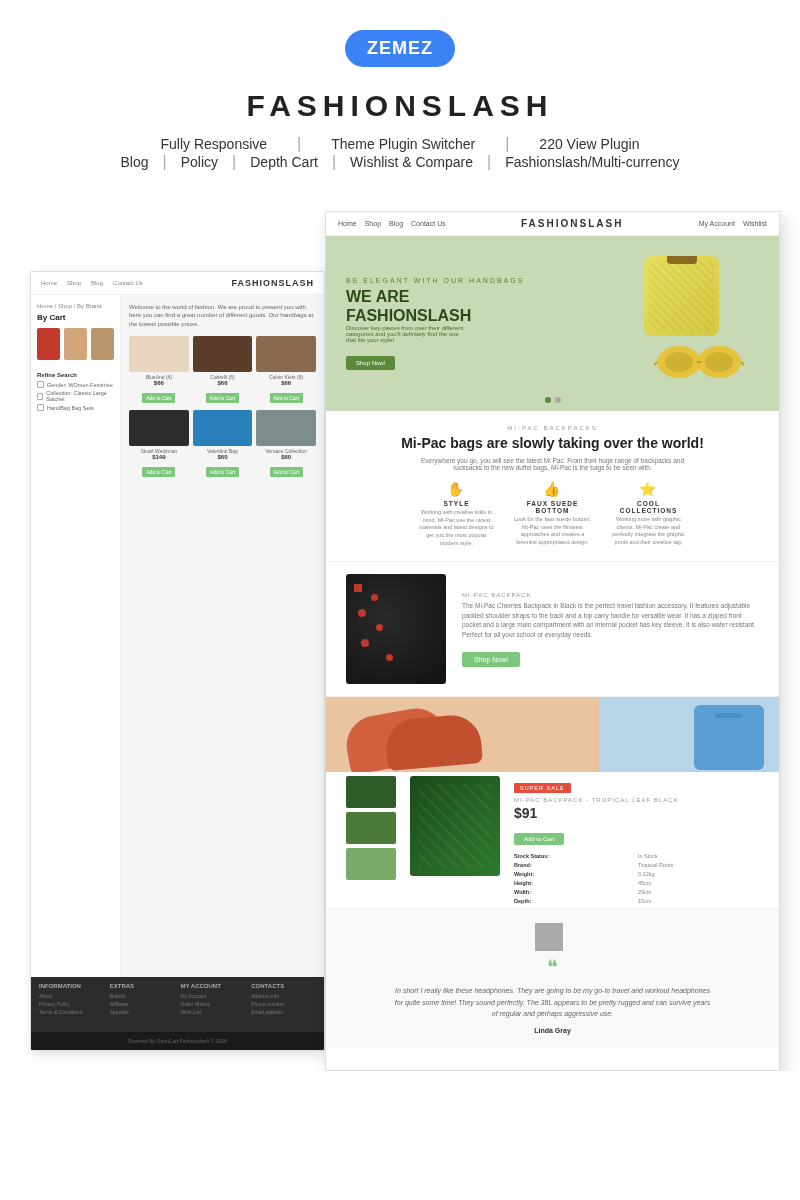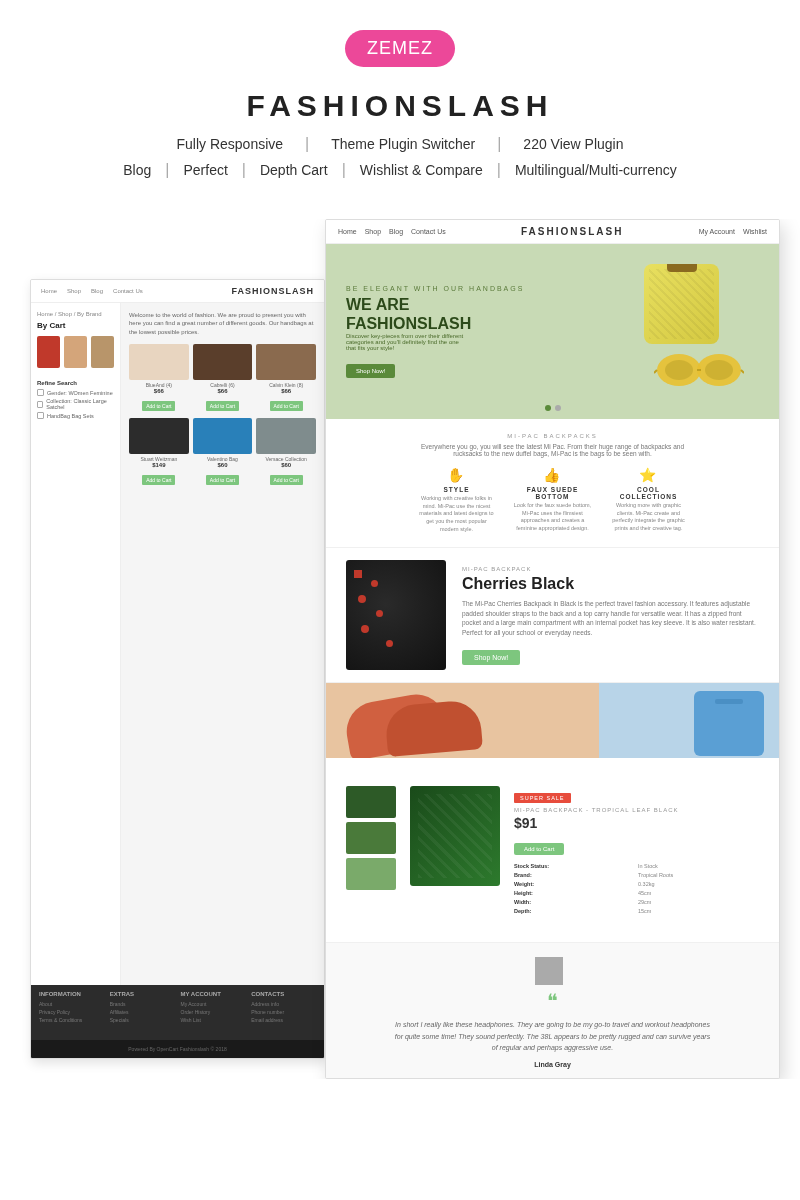--- a/index.html
+++ b/index.html
@@ -13,23 +13,23 @@
 
     
     .header {
       display: flex;
       flex-direction: column;
       align-items: center;
       padding: 30px 20px 10px;
     }
 
     .logo-badge {
-      background: #ec4899;
+      background: #3b82f6;
       color: white;
-      font-weight: normal;
+      font-weight: bold;
       font-size: 18px;
       padding: 8px 22px;
       border-radius: 25px;
       letter-spacing: 1px;
       margin-bottom: 22px;
     }
 
     .site-title {
       font-size: 30px;
       font-weight: bold;
@@ -44,23 +44,22 @@
       letter-spacing: 3px;
       color: #555;
       margin-bottom: 28px;
       text-transform: uppercase;
     }
 
     .features-row {
       display: flex;
       align-items: center;
       justify-content: flex-end;
-      gap: 8px;
+      gap: 16px;
       flex-wrap: wrap;
-      margin-bottom: 8px;
     }
 
     .features-row .feature-item {
       font-size: 14px;
       color: #333;
       padding: 0 14px;
     }
 
     .features-row .separator {
       color: #aaa;
@@ -522,21 +521,21 @@
     .color-band-right {
       background: #b8d4e8;
       width: 180px;
       position: relative;
       overflow: hidden;
     }
 
     
     .supersale-section {
       background: #fff;
-      padding: 28px 20px;
+      padding: 4px 20px;
       display: flex;
       gap: 14px;
       border-bottom: 1px solid #f0f0f0;
     }
 
     .supersale-imgs {
       display: flex;
       flex-direction: column;
       gap: 4px;
       width: 50px;
@@ -676,27 +675,27 @@
     <span class="feature-item">Fully Responsive</span>
     <span class="separator">|</span>
     <span class="feature-item">Theme Plugin Switcher</span>
     <span class="separator">|</span>
     <span class="feature-item">220 View Plugin</span>
   </div>
 
   <div class="features-row2">
     <span class="feature-item">Blog</span>
     <span class="separator">|</span>
-    <span class="feature-item">Perfect</span>
+    <span class="feature-item">Policy</span>
     <span class="separator">|</span>
     <span class="feature-item">Depth Cart</span>
     <span class="separator">|</span>
     <span class="feature-item">Wishlist &amp; Compare</span>
     <span class="separator">|</span>
-    <span class="feature-item">Multilingual/Multi-currency</span>
+    <span class="feature-item">Fashionslash/Multi-currency</span>
   </div>
 </div>
 
 <div class="preview-container">
 
   <div class="screenshot-left">
 
     <div class="left-nav">
       <span style="font-size:6px;color:#888;">Home</span>
       <span style="font-size:6px;color:#888;">Shop</span>
@@ -855,20 +854,21 @@
         </div>
       </div>
       <div class="hero-dots">
         <div class="hero-dot active"></div>
         <div class="hero-dot"></div>
       </div>
     </div>
 
     <div class="mipac-section">
       <div class="mipac-label">MI-PAC BACKPACKS</div>
+      <div class="mipac-title">Mi-Pac bags are slowly taking over the world!</div>
       <div class="mipac-desc">Everywhere you go, you will see the latest Mi Pac. From their huge range of backpacks and rucksacks to the new duffel bags, Mi-Pac is the bags to be seen with.</div>
       <div class="mipac-features">
         <div class="mipac-feature">
           <div class="mipac-feature-icon">✋</div>
           <div class="mipac-feature-title">STYLE</div>
           <div class="mipac-feature-desc">Working with creative folks in mind. Mi-Pac use the nicest materials and latest designs to get you the most popular modern style.</div>
         </div>
         <div class="mipac-feature">
           <div class="mipac-feature-icon">👍</div>
           <div class="mipac-feature-title">FAUX SUEDE BOTTOM</div>
@@ -889,21 +889,20 @@
           <div style="position:absolute;top:10px;left:8px;width:8px;height:8px;background:#c0392b;border-radius:50;"></div>
           <div style="position:absolute;top:20px;left:25px;width:7px;height:7px;background:#c0392b;border-radius:50%;"></div>
           <div style="position:absolute;top:35px;left:12px;width:8px;height:8px;background:#c0392b;border-radius:50%;"></div>
           <div style="position:absolute;top:50px;left:30px;width:7px;height:7px;background:#c0392b;border-radius:50%;"></div>
           <div style="position:absolute;top:65px;left:15px;width:8px;height:8px;background:#c0392b;border-radius:50%;"></div>
           <div style="position:absolute;top:80px;left:40px;width:7px;height:7px;background:#c0392b;border-radius:50%;"></div>
         </div>
       </div>
       <div class="cherries-content">
         <div class="cherries-label">MI-PAC BACKPACK</div>
-        <div class="cherries-title">Cherries Black</div>
         <div class="cherries-desc">The Mi-Pac Cherries Backpack in Black is the perfect travel fashion accessory. It features adjustable padded shoulder straps to the back and a top carry handle for versatile wear. It has a zipped front pocket and a large main compartment with an internal pocket has key sleeve. It is also water resistant. Perfect for all your school or everyday needs.</div>
         <div class="cherries-btn">Shop Now!</div>
       </div>
     </div>
 
     <div class="color-band">
       <div class="color-band-left">
 
         <div style="position:absolute;bottom:5px;left:20px;width:100px;height:55px;background:#d06040;border-radius:30px 30px 8px 8px;transform:rotate(-10deg);"></div>
         <div style="position:absolute;bottom:5px;left:60px;width:95px;height:50px;background:#c05030;border-radius:30px 30px 8px 8px;transform:rotate(-5deg);"></div>

